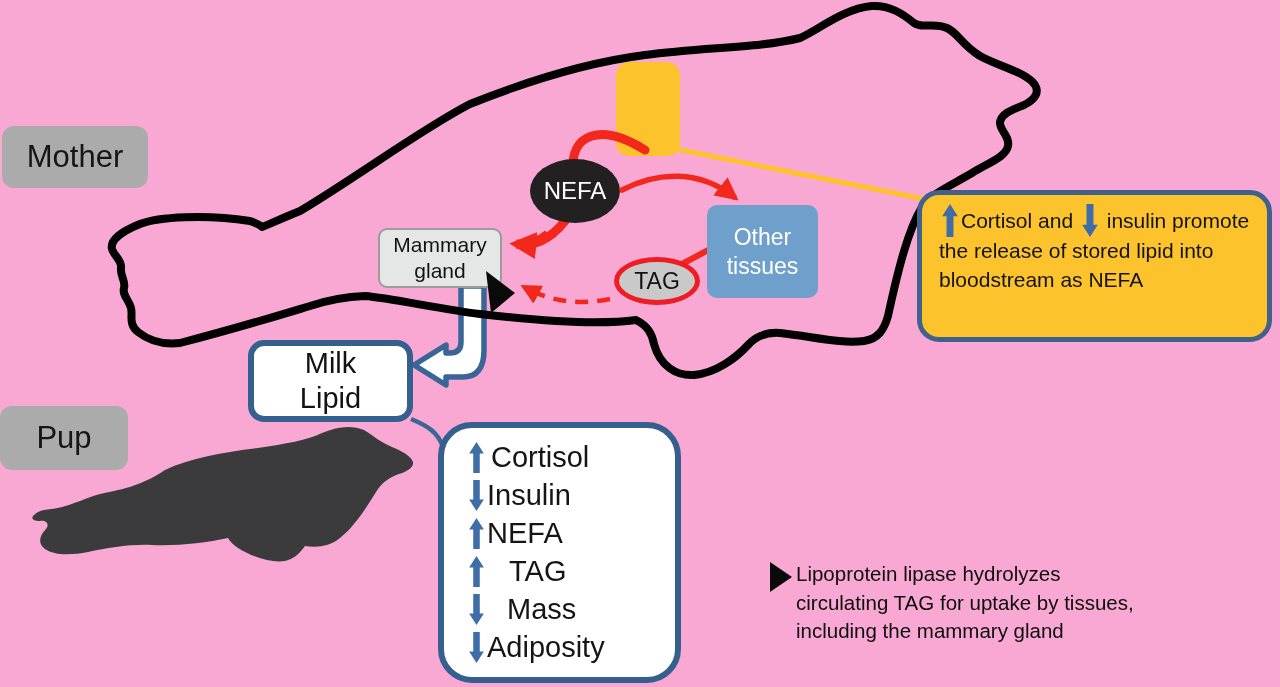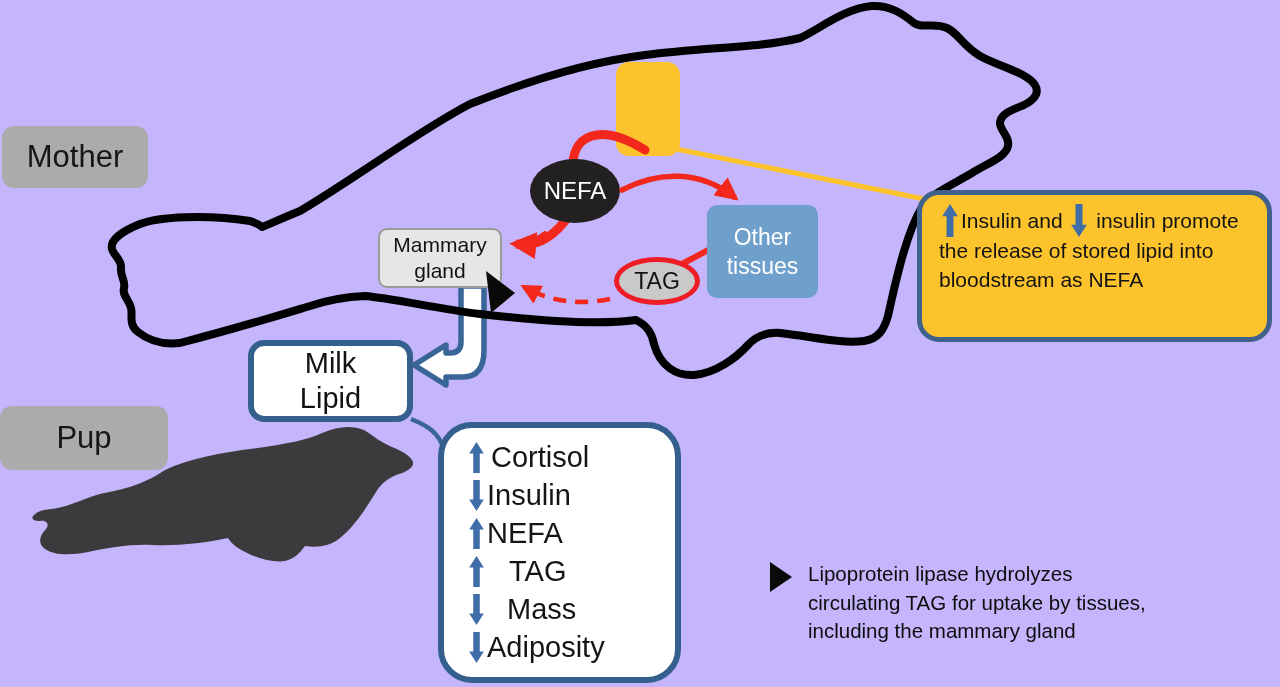--- a/index.html
+++ b/index.html
@@ -1,26 +1,26 @@
 <!DOCTYPE html>
 <html><head>
 <meta charset="utf-8">
 <style>
   html,body{margin:0;padding:0;background:#fff;}
-  #stage{position:relative;width:1280px;height:687px;background:#c4b5fd;overflow:hidden;
+  #stage{position:relative;width:1280px;height:687px;background:#f9a8d4;overflow:hidden;
          font-family:"Liberation Sans", sans-serif;color:#111;}
   svg.layer{position:absolute;left:0;top:0;pointer-events:none;}
   #base-layer{z-index:1;}
   #top-layer{z-index:3;}
   .node{position:absolute;z-index:2;box-sizing:border-box;}
 
   .gray-label{background:#ABABAB;border-radius:12px;color:#161616;
               display:flex;align-items:center;justify-content:center;font-size:31px;}
   #mother-label{left:2px;top:126px;width:146px;height:62px;}
-  #pup-label{left:0px;top:406px;width:168px;height:64px;}
+  #pup-label{left:0px;top:406px;width:128px;height:64px;}
 
   #mammary-box{left:378px;top:228px;width:124px;height:60px;background:#E5E7E7;
                border:2.5px solid #9B9B9B;border-radius:9px;display:flex;align-items:center;
                justify-content:center;text-align:center;font-size:21px;line-height:1.25;color:#121212;}
   #mammary-box .inner{width:100px;}
 
   #other-box{left:707px;top:205px;width:111px;height:93px;background:#6FA0CC;border-radius:10px;
              display:flex;align-items:center;justify-content:center;text-align:center;
              color:#fff;font-size:23px;line-height:1.25;}
   #other-box .inner{width:90px;}
@@ -48,21 +48,21 @@
   .prow{display:flex;align-items:center;height:38px;padding-left:24px;font-size:29px;color:#151515;}
   .prow .ba{vertical-align:middle;margin:0;}
   .prow[data-dir="down"] svg{transform:rotate(180deg);}
   .plabel{margin-left:6px;}
   .prow:nth-of-type(2) .plabel,.prow:nth-of-type(3) .plabel{margin-left:2px;}
   .prow:nth-of-type(4) .plabel{margin-left:24px;}
   .prow:nth-of-type(5) .plabel{margin-left:22px;}
   .prow:nth-of-type(6) .plabel{margin-left:2px;}
 
   #legend-block{left:812px;top:466px;width:270px;font-size:20.5px;line-height:1.38;color:#0d0d0d;}
-  #lpl-note{left:770px;top:560px;display:flex;gap:16px;}
+  #lpl-note{left:770px;top:560px;display:flex;gap:4px;}
   #lpl-triangle{width:0;height:0;border-top:15px solid transparent;border-bottom:15px solid transparent;
                 border-left:22px solid #0a0a0a;margin-top:2px;}
   #lpl-text{width:352px;font-size:20.5px;line-height:1.4;color:#0d0d0d;}
 </style>
 </head>
 <body>
 
 <div id="stage">
 
   <svg id="base-layer" class="layer" width="1280" height="687" viewBox="0 0 1280 687">
@@ -171,21 +171,21 @@
     <span>TAG</span>
   </div>
 
   <div class="node" id="milk-box">
     <div class="inner">Milk Lipid</div>
   </div>
 
   <div class="node" id="callout-box">
     <span class="ba" data-dir="up"><svg width="16" height="33" viewBox="0 0 18 38">
           <path d="M9 0 L18 14 L13 14 L13 38 L5 38 L5 14 L0 14 Z" fill="#3E6DA8"></path>
-        </svg></span><span>Insulin  and</span>
+        </svg></span><span>Cortisol  and</span>
     <span class="ba" data-dir="down"><svg width="16" height="33" viewBox="0 0 18 38">
           <path d="M9 0 L18 14 L13 14 L13 38 L5 38 L5 14 L0 14 Z" fill="#3E6DA8"></path>
         </svg></span>
     <span>insulin promote the release of stored lipid into bloodstream as NEFA</span>
   </div>
 
   <div class="node" id="pup-panel">
     <div class="prow" data-dir="up">
       <span class="ba">
           <svg width="17" height="31" viewBox="0 0 18 38">

